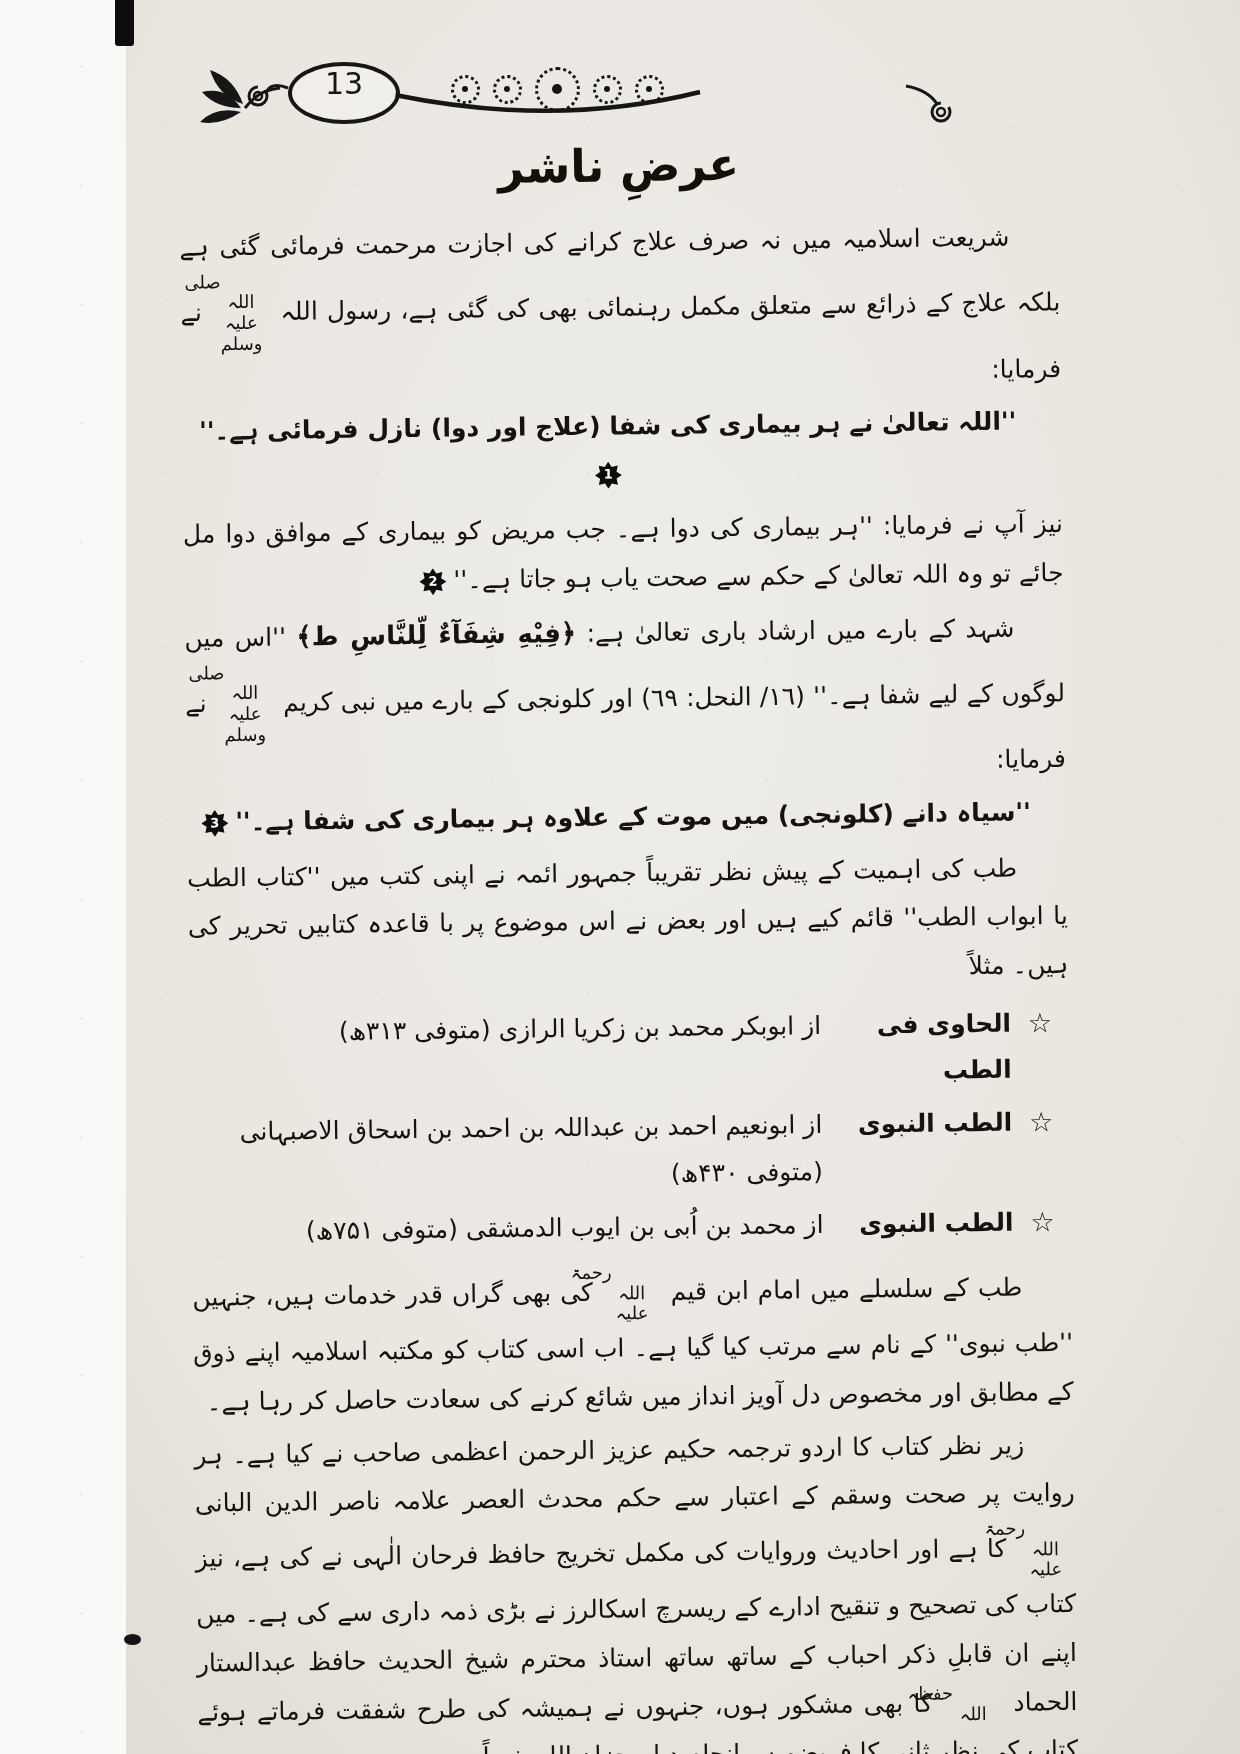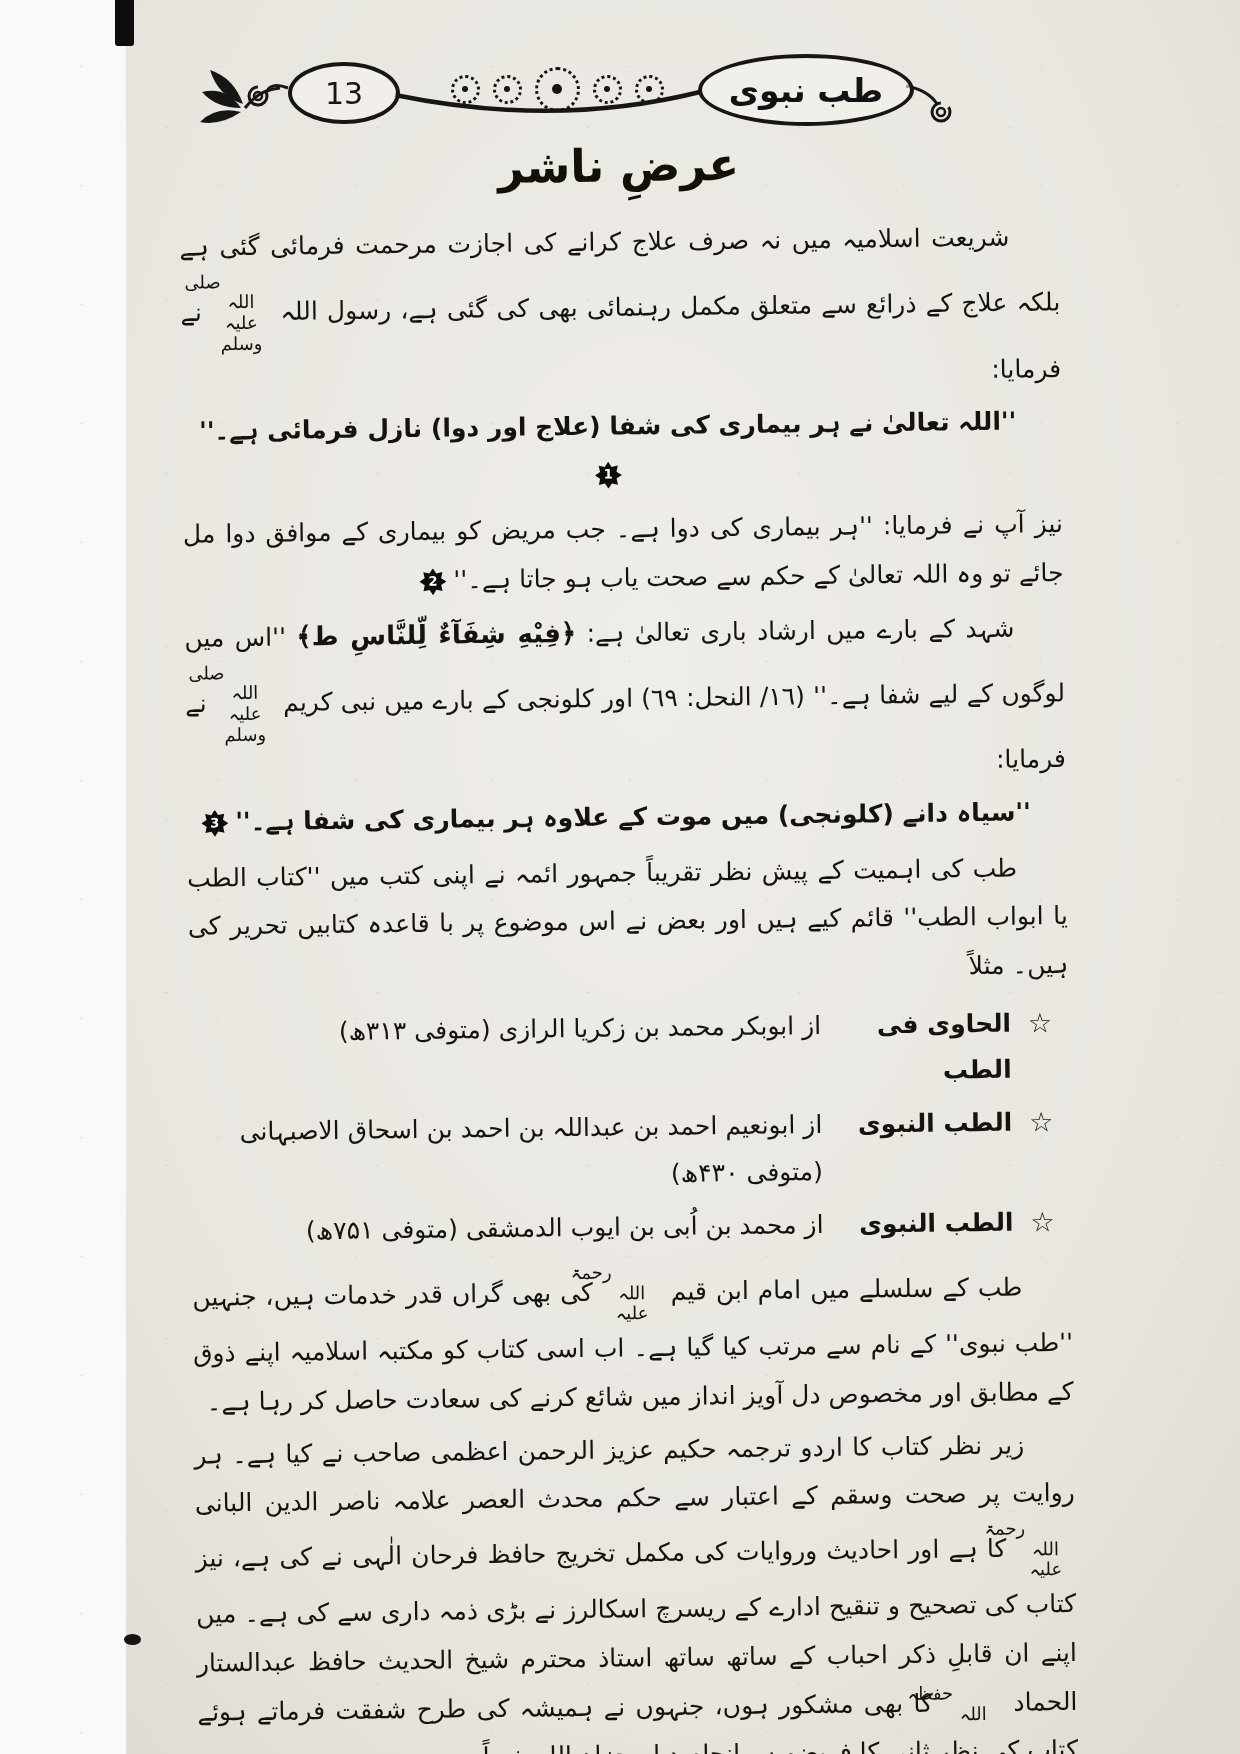--- a/index.html
+++ b/index.html
@@ -24,21 +24,21 @@
   .left-strip{position:absolute;left:0;top:0;width:126px;height:100%;background:#f9f9f7;}
   .artifact-top{position:absolute;left:115px;top:0;width:19px;height:46px;background:#0d0d0d;border-radius:0 0 3px 3px;}
   .artifact-dot{position:absolute;left:124px;top:1634px;width:17px;height:11px;background:#141414;border-radius:50%;}
 
   
   .header{position:absolute;left:0;top:0;width:1240px;height:150px;}
   .header-deco{position:absolute;left:140px;top:48px;width:1060px;height:92px;}
   .page-num-oval{
     position:absolute;left:288px;top:62px;width:104px;height:54px;
     border:4px solid #161616;border-radius:50%;
-    display:flex;align-items:center;justify-content:center;
+    display:flex;justify-content:center;
     font-size:30px;color:#161616;background:rgba(245,244,240,.6);
   }
   .badge-oval{
     position:absolute;left:698px;top:54px;width:208px;height:64px;
     border:4px solid #161616;border-radius:50%;
     display:flex;align-items:center;justify-content:center;
     font-size:33px;font-weight:700;color:#121212;background:rgba(245,244,240,.6);
   }
   .dots{position:absolute;left:452px;top:66px;width:210px;height:46px;display:flex;align-items:center;gap:13px;justify-content:center;}
   .dc{width:23px;height:23px;border:3px dotted #141414;border-radius:50%;position:relative;flex:0 0 auto;}
@@ -116,23 +116,20 @@
     <div class="page-num-oval">
       <span>13</span>
     </div>
     <div class="dots">
       <span class="dc"></span>
       <span class="dc"></span>
       <span class="dc big"></span>
       <span class="dc"></span>
       <span class="dc"></span>
     </div>
-    <div class="badge-oval">
-      <span>طب نبوی</span>
-    </div>
   </div>
 
   <div class="content">
     <h1 class="title">عرضِ ناشر</h1>
 
     <p class="body-para indent"><span class="seg">شریعت اسلامیہ میں نہ صرف علاج کرانے کی اجازت مرحمت فرمائی گئی ہے بلکہ علاج کے ذرائع سے متعلق مکمل رہنمائی بھی کی گئی ہے، رسول اللہ </span><span class="seg-honorific">صلی اللہ علیہ وسلم</span><span class="seg"> نے فرمایا:</span></p>
     <p class="quote"><span class="seg">''اللہ تعالیٰ نے ہر بیماری کی شفا (علاج اور دوا) نازل فرمائی ہے۔''</span><span class="fn-star">1</span></p>
     <p class="body-para"><span class="seg">نیز آپ نے فرمایا: ''ہر بیماری کی دوا ہے۔ جب مریض کو بیماری کے موافق دوا مل جائے تو وہ اللہ تعالیٰ کے حکم سے صحت یاب ہو جاتا ہے۔''</span><span class="fn-star">2</span></p>
     <p class="body-para indent"><span class="seg">شہد کے بارے میں ارشاد باری تعالیٰ ہے: </span><span class="seg-quran">﴿فِيْهِ شِفَآءٌ لِّلنَّاسِ ط﴾</span><span class="seg"> ''اس میں لوگوں کے لیے شفا ہے۔'' (١٦/ النحل: ٦٩) اور کلونجی کے بارے میں نبی کریم </span><span class="seg-honorific">صلی اللہ علیہ وسلم</span><span class="seg"> نے فرمایا:</span></p>
     <p class="quote"><span class="seg">''سیاہ دانے (کلونجی) میں موت کے علاوہ ہر بیماری کی شفا ہے۔''</span><span class="fn-star">3</span></p>

